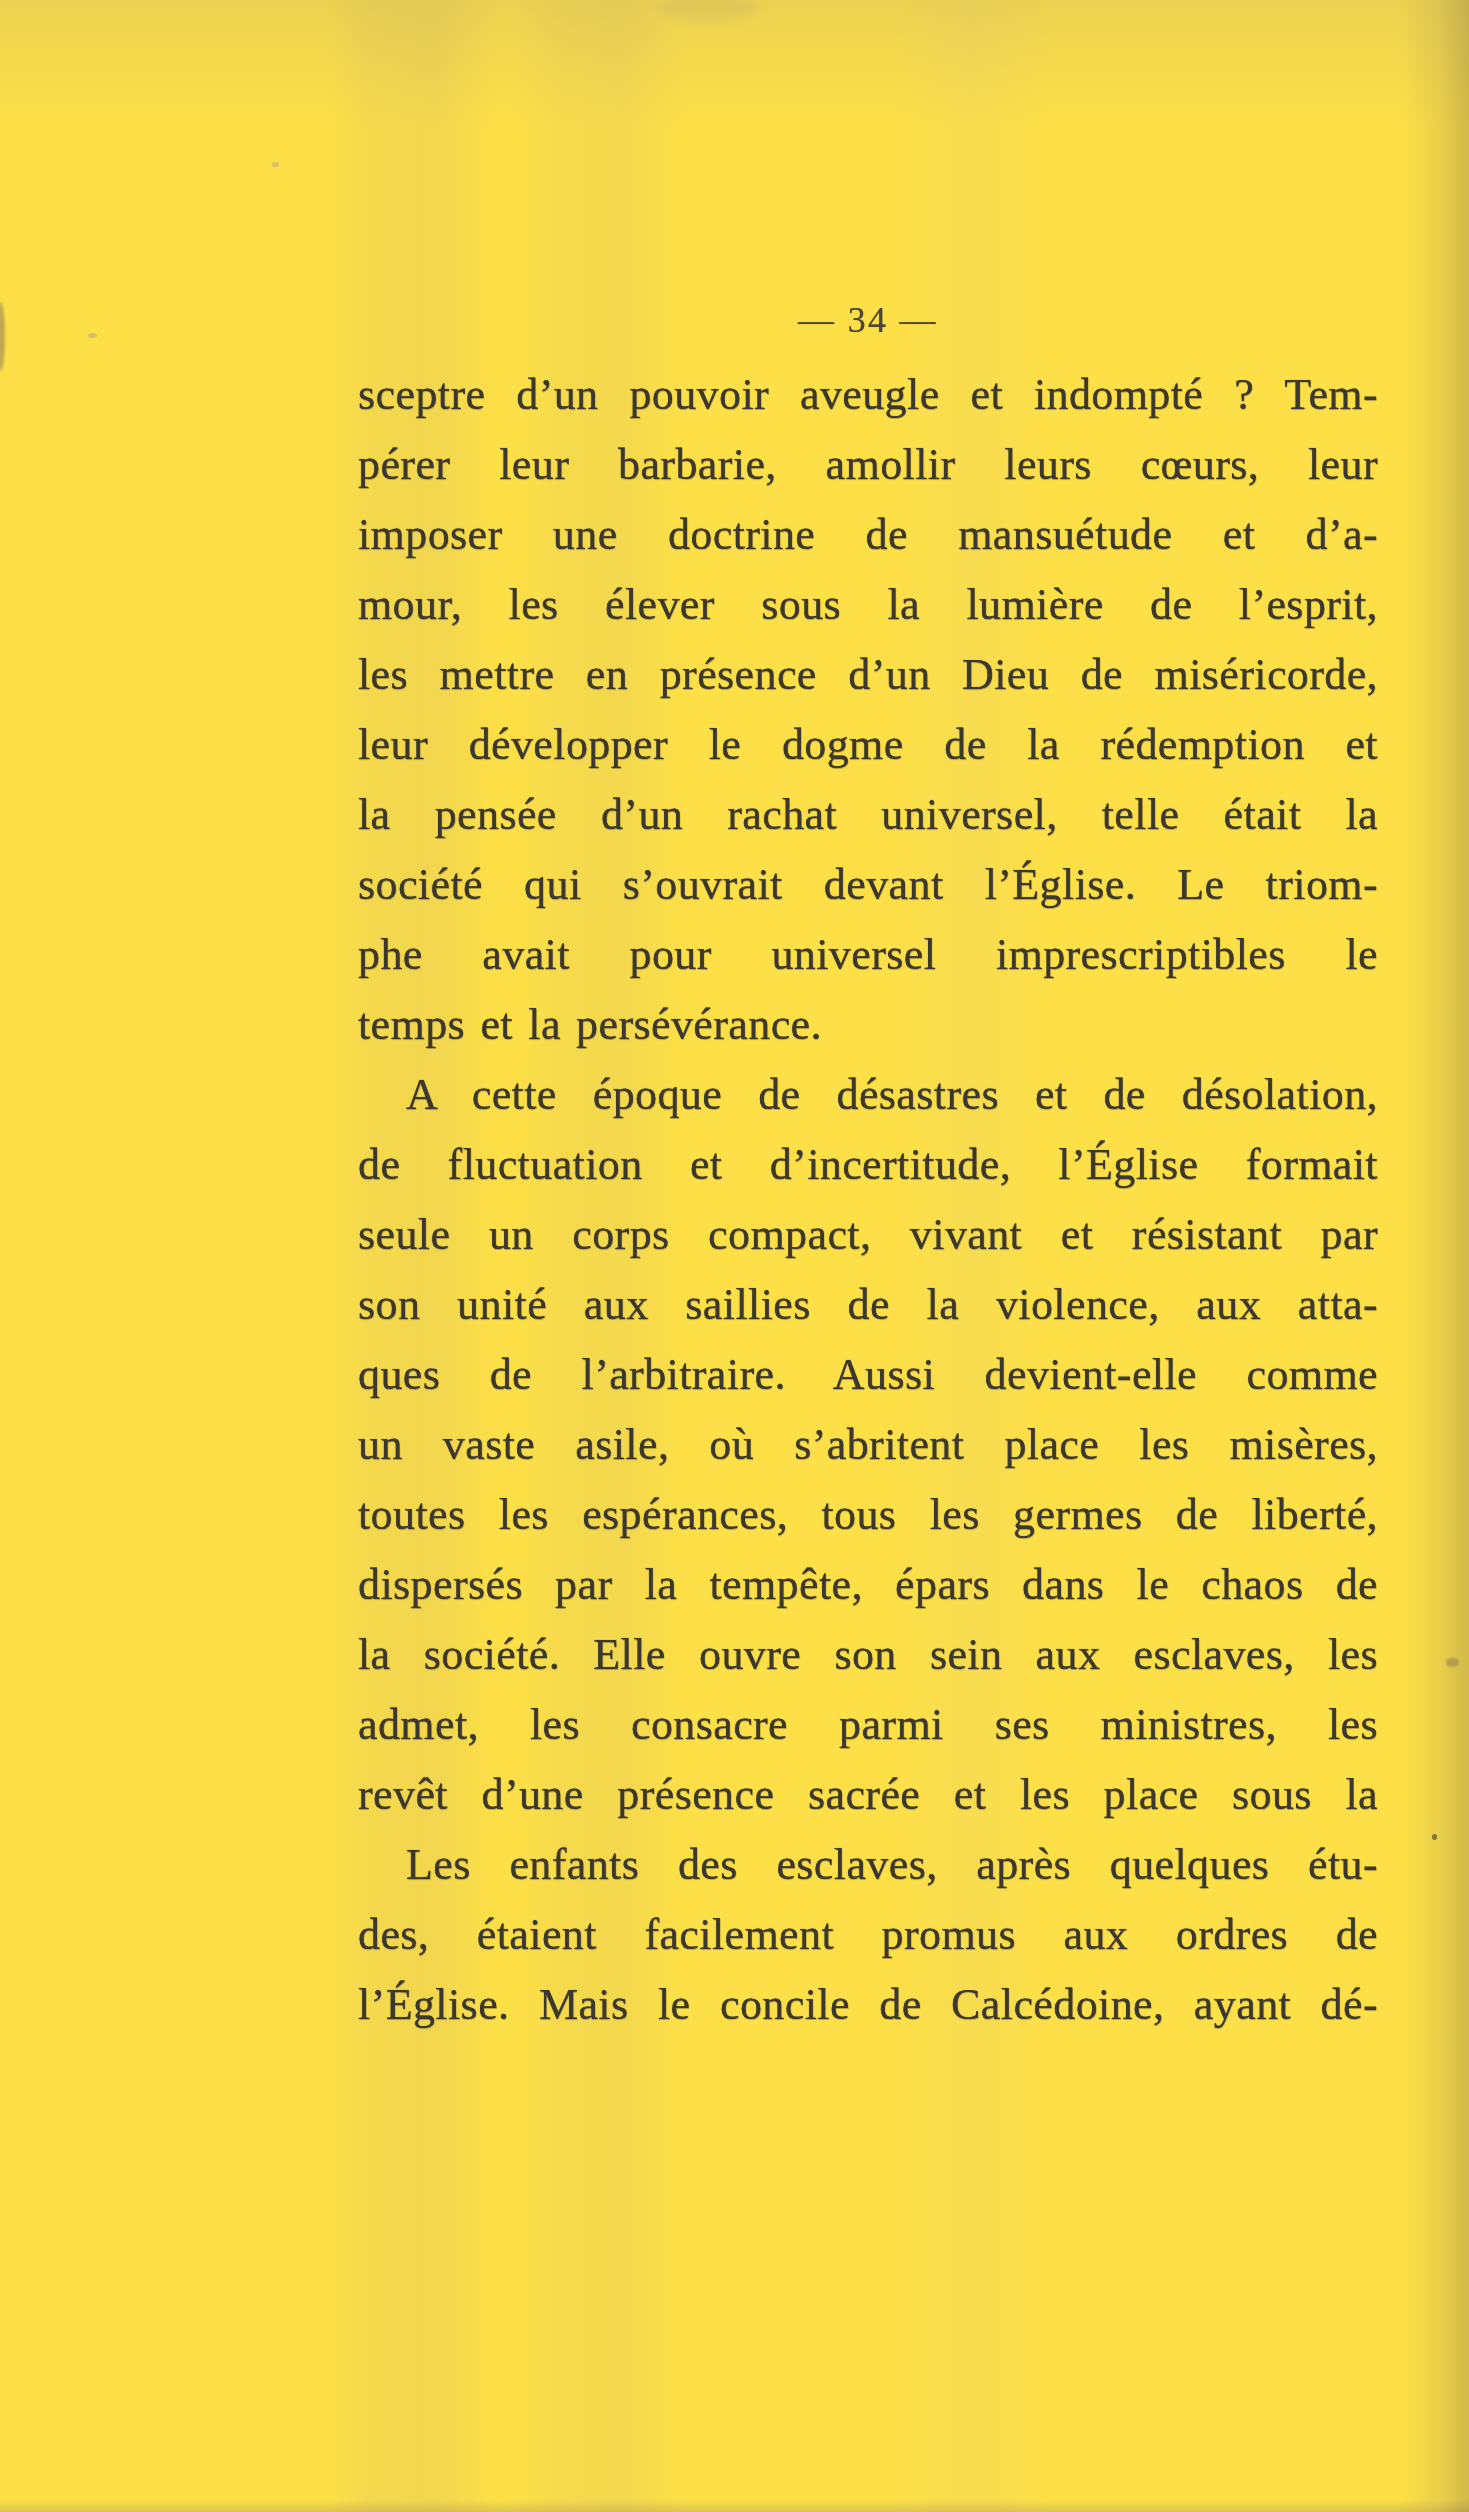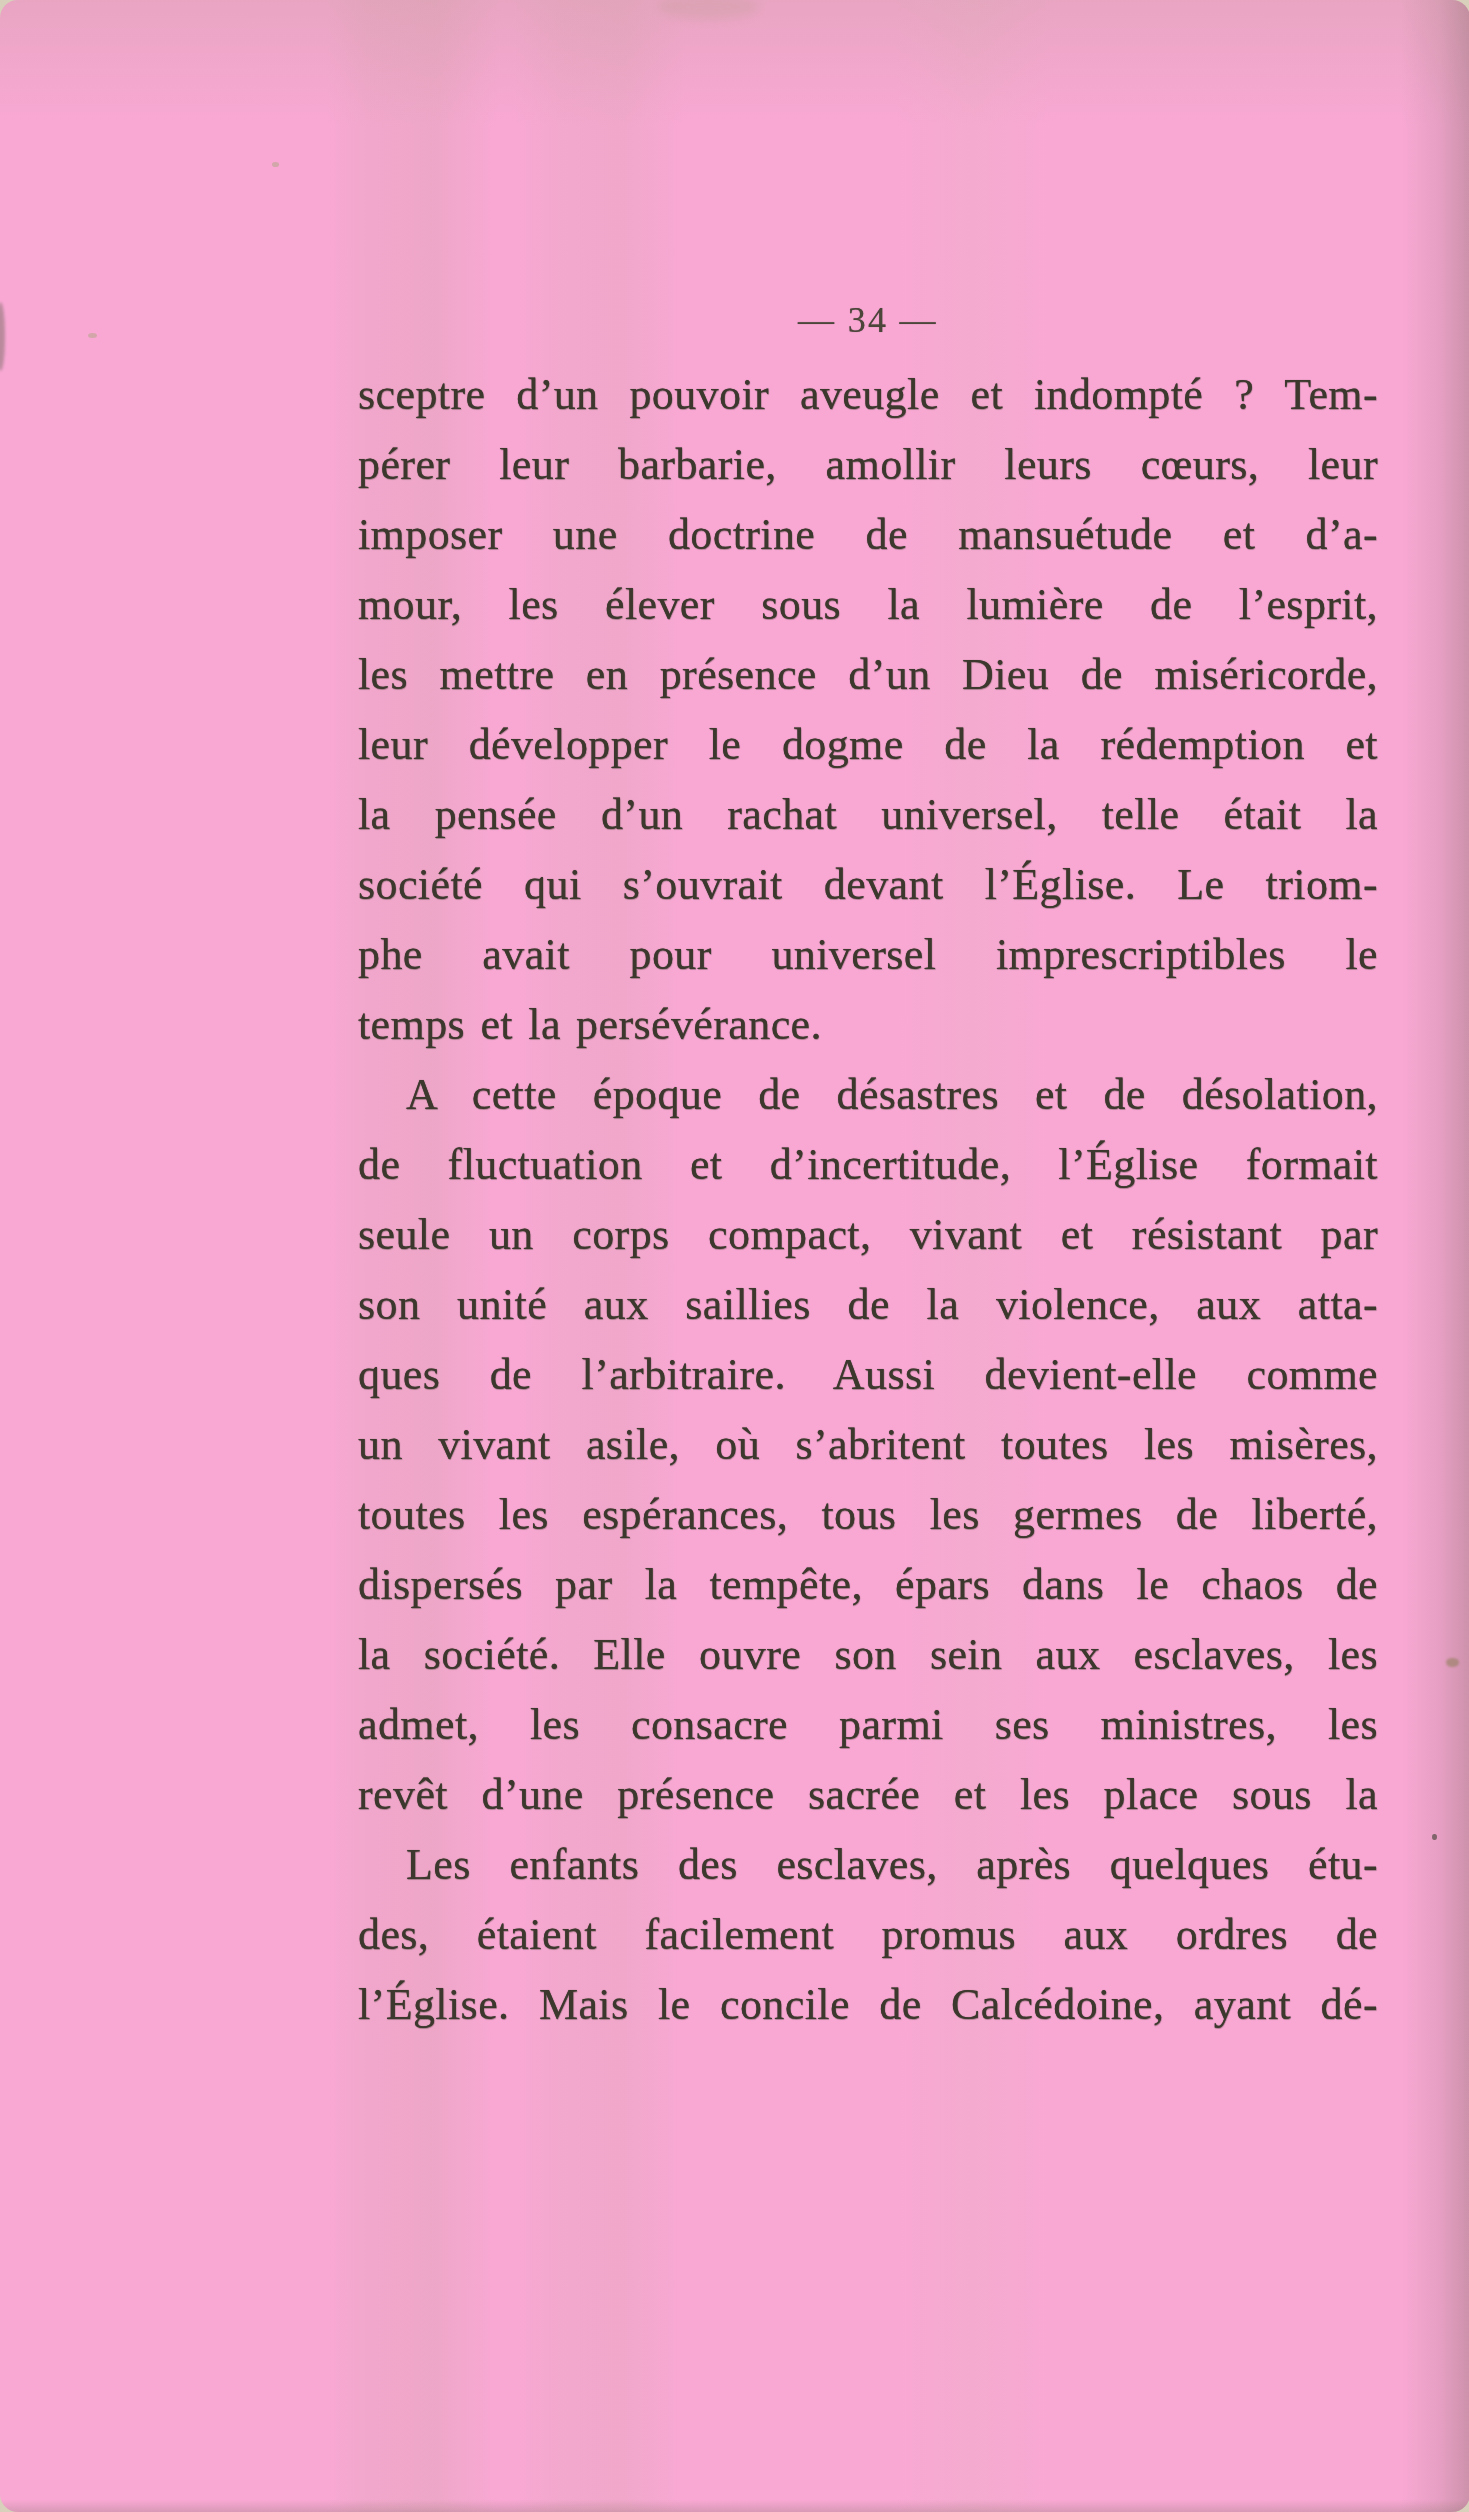--- a/index.html
+++ b/index.html
@@ -96,42 +96,42 @@
   .speck-1 { left: 1446px; top: 1658px; width: 13.2px; height: 9.3px; background: #8d7c57; border-radius: 45%; opacity: 0.55; filter: blur(0.8px); }
   .speck-2 { left: 1432px; top: 1834px; width: 4.7px;  height: 6.2px;  background: #4a453c; border-radius: 50%; opacity: 0.65; }
   .speck-3 { left: 272px;  top: 162px;  width: 7px;  height: 4.7px;  background: #b3a586; border-radius: 50%; opacity: 0.55; }
   .speck-4 { left: 88px;  top: 333px;  width: 8.6px; height: 5.4px;  background: #b5a687; border-radius: 50%; opacity: 0.55; }
   .edge-blob { left: -3.9px; top: 302px; width: 9.3px; height: 69px; background: #6f675a; opacity: 0.45; filter: blur(1.6px); border-radius: 50%; }
   .top-smudge { left: 658px; top: -6.2px; width: 101px; height: 26.5px; background: #a89a79; opacity: 0.18; filter: blur(4.7px); border-radius: 50%; }
 </style>
 </head>
 <body>
 
-<div class="page" style="background: #f9a8d4; border-radius: 18px;">
+<div class="page" style="background: #fde047;">
   <div class="texture"></div>
 
   <div class="page-number">— 34 —</div>
 
   <div class="text-block" id="text-block" style="color: rgb(61, 56, 46);">
       <div class="line">sceptre d’un pouvoir aveugle et indompté ? Tem-</div>
       <div class="line">pérer leur barbarie, amollir leurs cœurs, leur</div>
       <div class="line">imposer une doctrine de mansuétude et d’a-</div>
       <div class="line">mour, les élever sous la lumière de l’esprit,</div>
       <div class="line">les mettre en présence d’un Dieu de miséricorde,</div>
       <div class="line">leur développer le dogme de la rédemption et</div>
       <div class="line">la pensée d’un rachat universel, telle était la</div>
       <div class="line">société qui s’ouvrait devant l’Église. Le triom-</div>
       <div class="line">phe avait pour universel imprescriptibles le</div>
       <div class="line para-end">temps et la persévérance.</div>
       <div class="line indent">A cette époque de désastres et de désolation,</div>
       <div class="line">de fluctuation et d’incertitude, l’Église formait</div>
       <div class="line">seule un corps compact, vivant et résistant par</div>
       <div class="line">son unité aux saillies de la violence, aux atta-</div>
       <div class="line">ques de l’arbitraire. Aussi devient-elle comme</div>
-      <div class="line">un vivant asile, où s’abritent toutes les misères,</div>
+      <div class="line">un vaste asile, où s’abritent place les misères,</div>
       <div class="line">toutes les espérances, tous les germes de liberté,</div>
       <div class="line">dispersés par la tempête, épars dans le chaos de</div>
       <div class="line">la société. Elle ouvre son sein aux esclaves, les</div>
       <div class="line">admet, les consacre parmi ses ministres, les</div>
       <div class="line">revêt d’une présence sacrée et les place sous la</div>
       <div class="line indent">Les enfants des esclaves, après quelques étu-</div>
       <div class="line">des, étaient facilement promus aux ordres de</div>
       <div class="line">l’Église. Mais le concile de Calcédoine, ayant dé-</div>
     </div>
 

